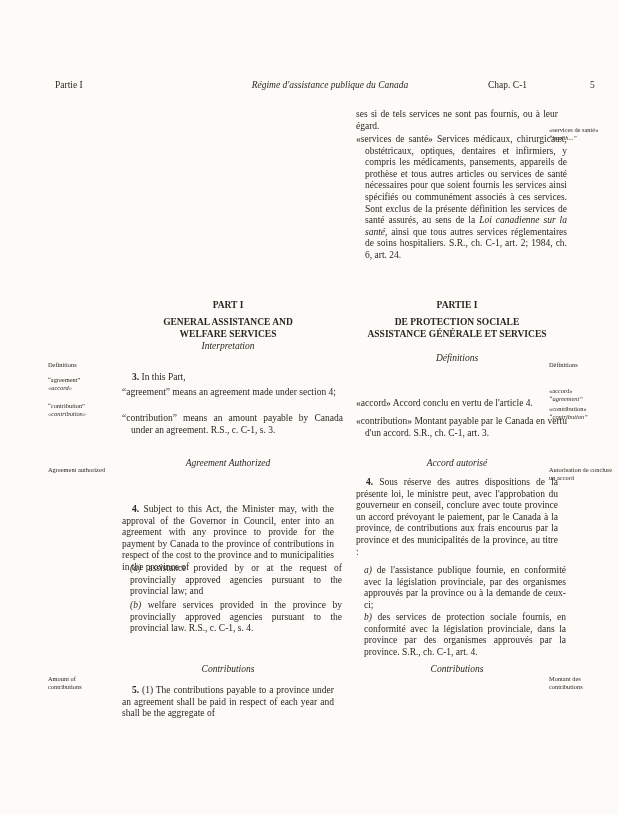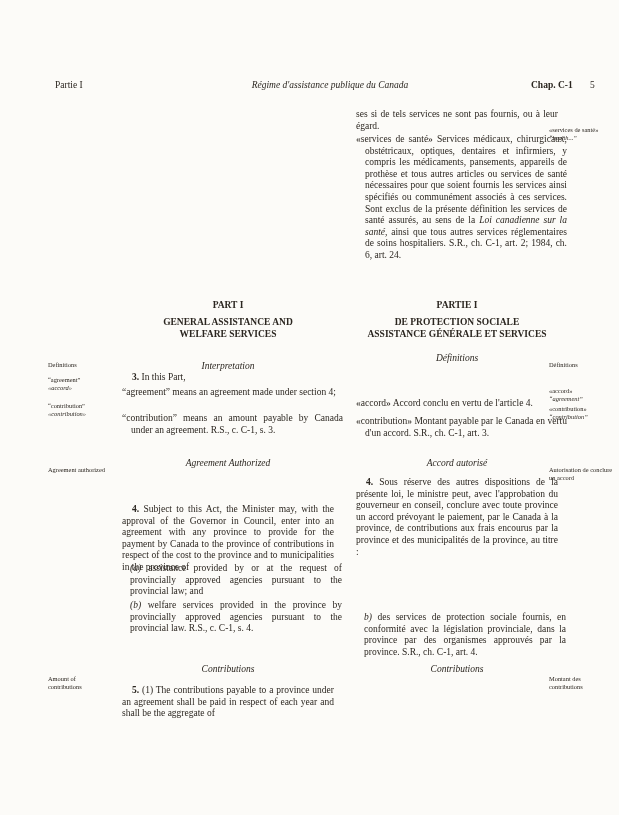--- a/index.html
+++ b/index.html
@@ -31,21 +31,21 @@
     font-size:6.4px;
     line-height:7.6px;
     text-align:left;
   }
   .note-l{left:48px;width:58px;}
   .note-r{left:549px;width:64px;}
   .note .equiv{font-style:italic;}
   .hdr{position:absolute;top:80px;left:0;width:619px;height:14px;font-size:9.5px;}
   .hdr-left{position:absolute;left:55px;top:0;}
   .hdr-center{position:absolute;left:170px;width:320px;top:0;text-align:center;font-style:italic;}
-  .hdr-chap{position:absolute;left:488px;top:0;font-weight:bold;margin-left:43px;}
+  .hdr-chap{position:absolute;left:488px;top:0;font-weight:normal;}
   .hdr-page{position:absolute;left:590px;top:0;}
   b{font-weight:bold;}
   i{font-style:italic;}
 </style>
 </head>
 <body>
 
 <div class="page">
 
   <div class="hdr">
@@ -68,21 +68,21 @@
 
   <div class="blk en center bold" style="top:305px">
     <div>GENERAL ASSISTANCE AND</div>
     <div>WELFARE SERVICES</div>
   </div>
   <div class="blk fr center bold" style="top:305px">
     <div>DE PROTECTION SOCIALE</div>
     <div>ASSISTANCE GÉNÉRALE ET SERVICES</div>
   </div>
 
-  <p class="blk en center ital" style="top:349px">Interpretation</p>
+  <p class="blk en center ital" style="top:329px">Interpretation</p>
   <p class="blk fr center ital" style="top:341px">Définitions</p>
 
   <p class="blk en indent" style="top:360px"><b>3.</b> <span>In this Part,</span></p>
   <div class="note note-l" style="top:361px">Definitions</div>
   <div class="note note-r" style="top:361px">Définitions</div>
 
   <p class="blk en hang" style="top:375px">“agreement” means an agreement made under section 4;</p>
   <div class="note note-l" style="top:376px">
     <div>“agreement”</div>
     <div class="equiv">«accord»</div>
@@ -108,20 +108,21 @@
   <p class="blk fr center ital" style="top:446px">Accord autorisé</p>
 
   <p class="blk en indent" style="top:492px"><b>4.</b> <span>Subject to this Act, the Minister may, with the approval of the Governor in Council, enter into an agreement with any province to provide for the payment by Canada to the province of contributions in respect of the cost to the province and to municipalities in the province of</span></p>
   <div class="note note-l" style="top:466px">Agreement authorized</div>
   <p class="blk fr indent" style="top:465px"><b>4.</b> <span>Sous réserve des autres dispositions de la présente loi, le ministre peut, avec l'approbation du gouverneur en conseil, conclure avec toute province un accord prévoyant le paiement, par le Canada à la province, de contributions aux frais encourus par la province et des municipalités de la province, au titre :</span></p>
   <div class="note note-r" style="top:466px">Autorisation de conclure un accord</div>
 
   <p class="blk en sub" style="top:551px"><i>(a)</i> <span>assistance provided by or at the request of provincially approved agencies pursuant to the provincial law; and</span></p>
   <p class="blk en sub" style="top:588px"><i>(b)</i> <span>welfare services provided in the province by provincially approved agencies pursuant to the provincial law. R.S., c. C-1, s. 4.</span></p>
 
+  <p class="blk fr sub" style="top:553px"><i>a)</i> <span>de l'assistance publique fournie, en conformité avec la législation provinciale, par des organismes approuvés par la province ou à la demande de ceux-ci;</span></p>
   <p class="blk fr sub" style="top:600px"><i>b)</i> <span>des services de protection sociale fournis, en conformité avec la législation provinciale, dans la province par des organismes approuvés par la province. S.R., ch. C-1, art. 4.</span></p>
 
   <p class="blk en center ital" style="top:652px">Contributions</p>
   <p class="blk fr center ital" style="top:652px">Contributions</p>
 
   <p class="blk en indent" style="top:673px"><b>5.</b> <span>(1) The contributions payable to a province under an agreement shall be paid in respect of each year and shall be the aggregate of</span></p>
   <div class="note note-l" style="top:675px">Amount of contributions</div>
   <div class="note note-r" style="top:675px">Montant des contributions</div>
 
 </div>

